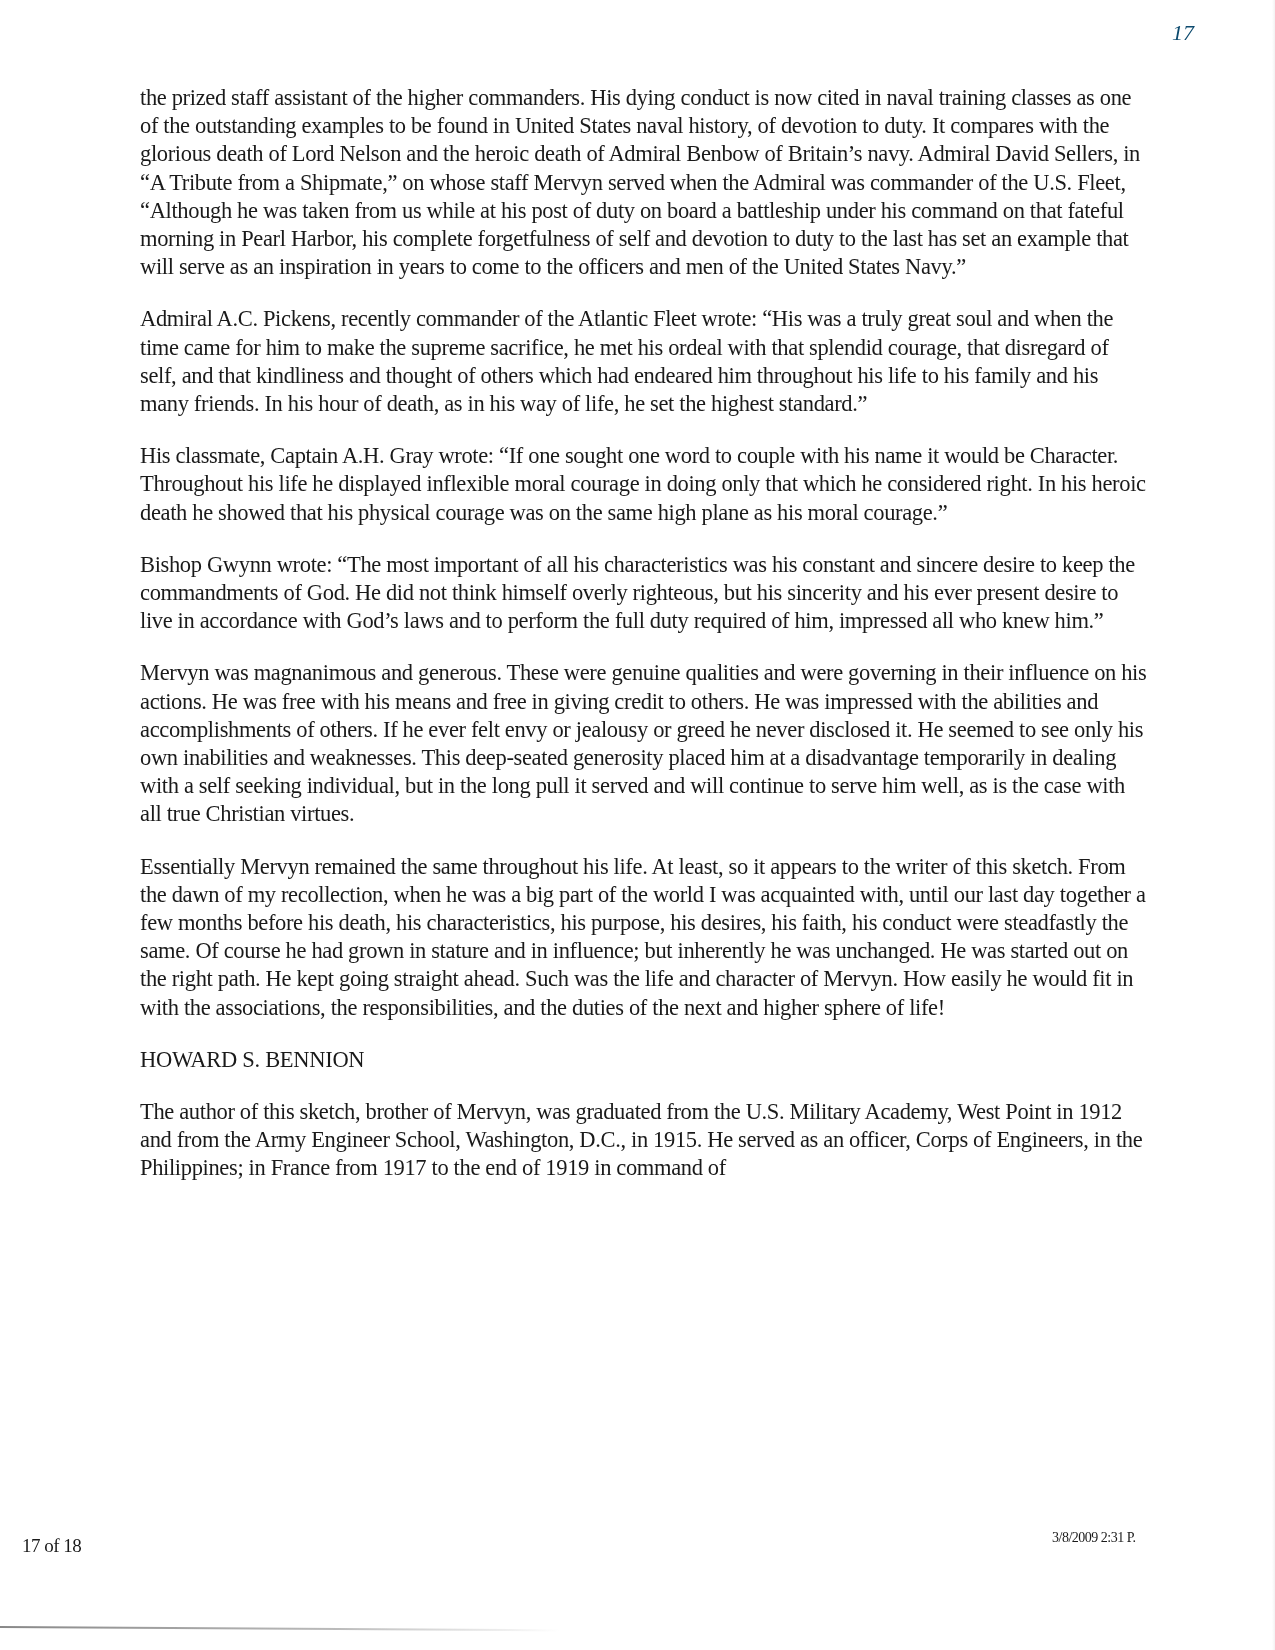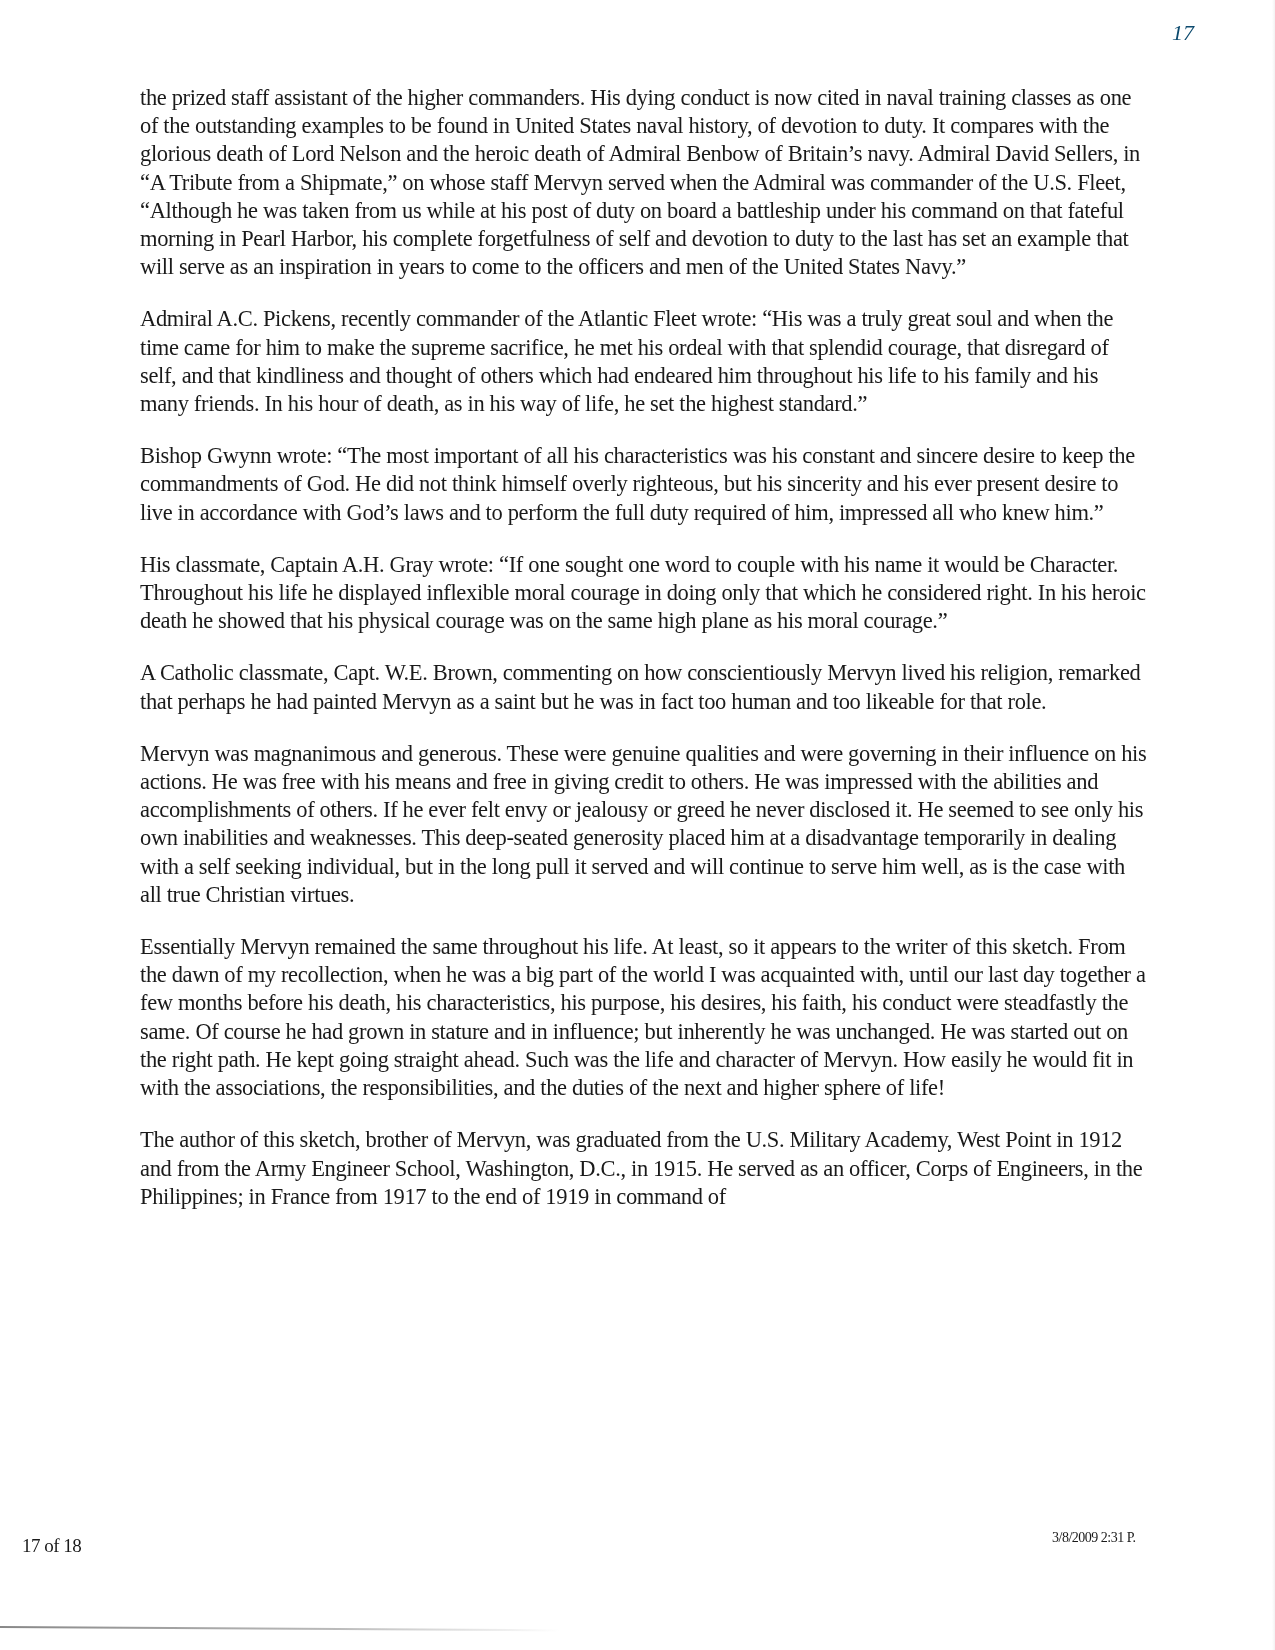--- a/index.html
+++ b/index.html
@@ -16,25 +16,25 @@
   .scan-edge { position: absolute; right: 0; top: 0; width: 3px; height: 1650px; background: linear-gradient(to right, #fff, #f2f2f2); }
 </style>
 </head>
 <body>
 
 <div class="page-mark">17</div>
 
 <div class="body-text">
   <p class="para">the prized staff assistant of the higher commanders. His dying conduct is now cited in naval training classes as one of the outstanding examples to be found in United States naval history, of devotion to duty. It compares with the glorious death of Lord Nelson and the heroic death of Admiral Benbow of Britain’s navy. Admiral David Sellers, in “A Tribute from a Shipmate,” on whose staff Mervyn served when the Admiral was commander of the U.S. Fleet, “Although he was taken from us while at his post of duty on board a battleship under his command on that fateful morning in Pearl Harbor, his complete forgetfulness of self and devotion to duty to the last has set an example that will serve as an inspiration in years to come to the officers and men of the United States Navy.”</p>
   <p class="para">Admiral A.C. Pickens, recently commander of the Atlantic Fleet wrote: “His was a truly great soul and when the time came for him to make the supreme sacrifice, he met his ordeal with that splendid courage, that disregard of self, and that kindliness and thought of others which had endeared him throughout his life to his family and his many friends. In his hour of death, as in his way of life, he set the highest standard.”</p>
+  <p class="para">His classmate, Captain A.H. Gray wrote: “If one sought one word to couple with his name it would be Character. Throughout his life he displayed inflexible moral courage in doing only that which he considered right. In his heroic death he showed that his physical courage was on the same high plane as his moral courage.”</p>
   <p class="para">Bishop Gwynn wrote: “The most important of all his characteristics was his constant and sincere desire to keep the commandments of God. He did not think himself overly righteous, but his sincerity and his ever present desire to live in accordance with God’s laws and to perform the full duty required of him, impressed all who knew him.”</p>
-  <p class="para">His classmate, Captain A.H. Gray wrote: “If one sought one word to couple with his name it would be Character. Throughout his life he displayed inflexible moral courage in doing only that which he considered right. In his heroic death he showed that his physical courage was on the same high plane as his moral courage.”</p>
-  <p class="para">A Catholic classmate, Capt. W.E. Brown, commenting on how conscientiously Mervyn lived his religion, remarked that perhaps he had painted Mervyn as a saint but he was in fact too human and too likeable for that role.</p>
   <p class="para">Mervyn was magnanimous and generous. These were genuine qualities and were governing in their influence on his actions. He was free with his means and free in giving credit to others. He was impressed with the abilities and accomplishments of others. If he ever felt envy or jealousy or greed he never disclosed it. He seemed to see only his own inabilities and weaknesses. This deep-seated generosity placed him at a disadvantage temporarily in dealing with a self seeking individual, but in the long pull it served and will continue to serve him well, as is the case with all true Christian virtues.</p>
   <p class="para">Essentially Mervyn remained the same throughout his life. At least, so it appears to the writer of this sketch. From the dawn of my recollection, when he was a big part of the world I was acquainted with, until our last day together a few months before his death, his characteristics, his purpose, his desires, his faith, his conduct were steadfastly the same. Of course he had grown in stature and in influence; but inherently he was unchanged. He was started out on the right path. He kept going straight ahead. Such was the life and character of Mervyn. How easily he would fit in with the associations, the responsibilities, and the duties of the next and higher sphere of life!</p>
+  <p class="signature">HOWARD S. BENNION</p>
   <p class="para">The author of this sketch, brother of Mervyn, was graduated from the U.S. Military Academy, West Point in 1912 and from the Army Engineer School, Washington, D.C., in 1915. He served as an officer, Corps of Engineers, in the Philippines; in France from 1917 to the end of 1919 in command of</p>
 </div>
 
 <div class="footer-left">17 of 18</div>
 <div class="footer-right">3/8/2009 2:31 P.</div>
 
 <div class="scan-line"></div>
 <div class="scan-edge"></div>
 
 </body></html>

